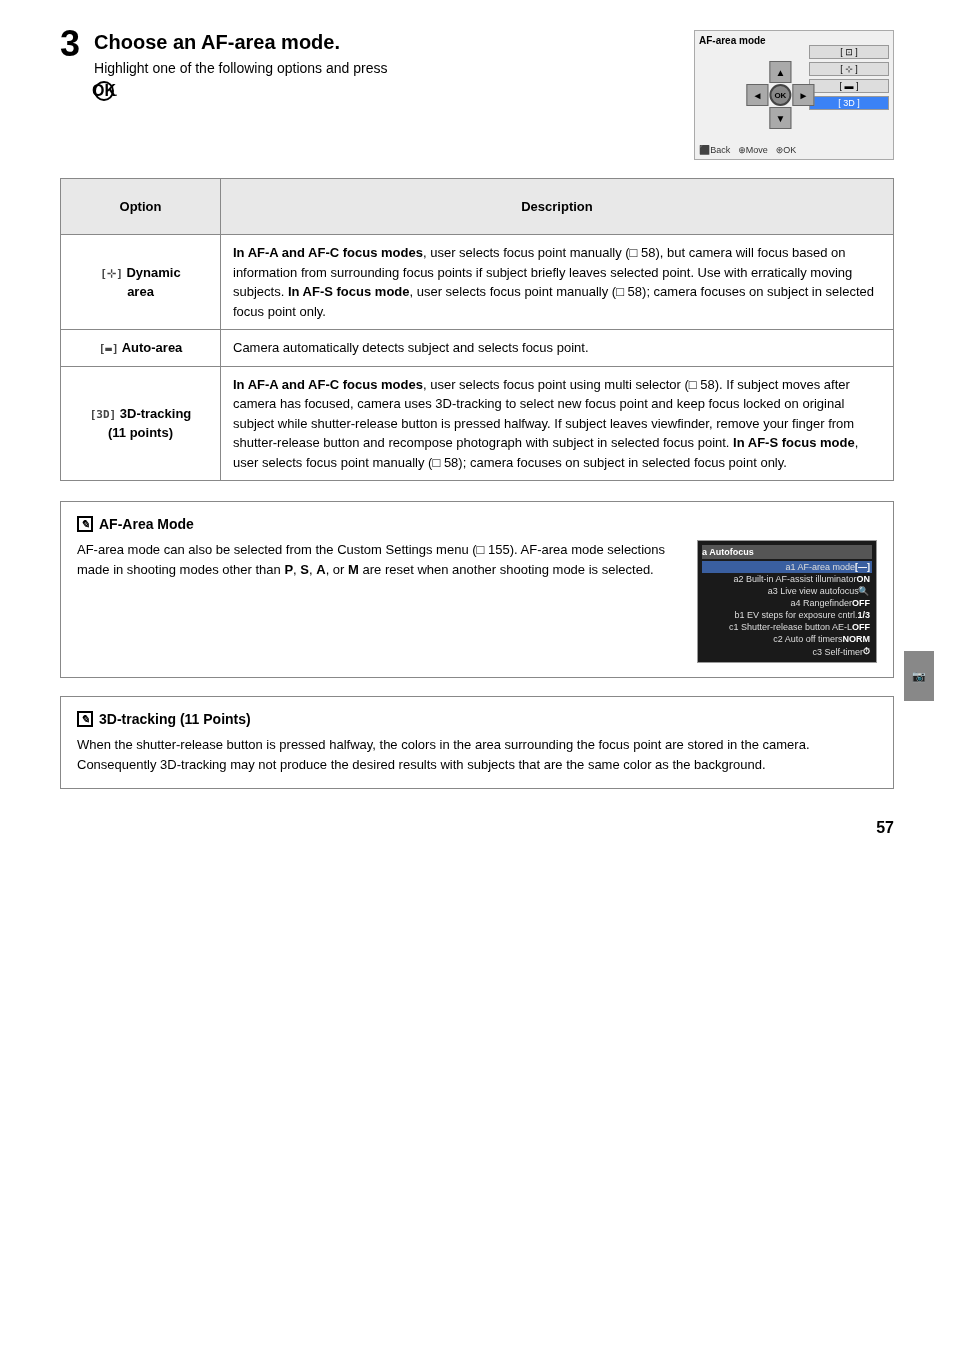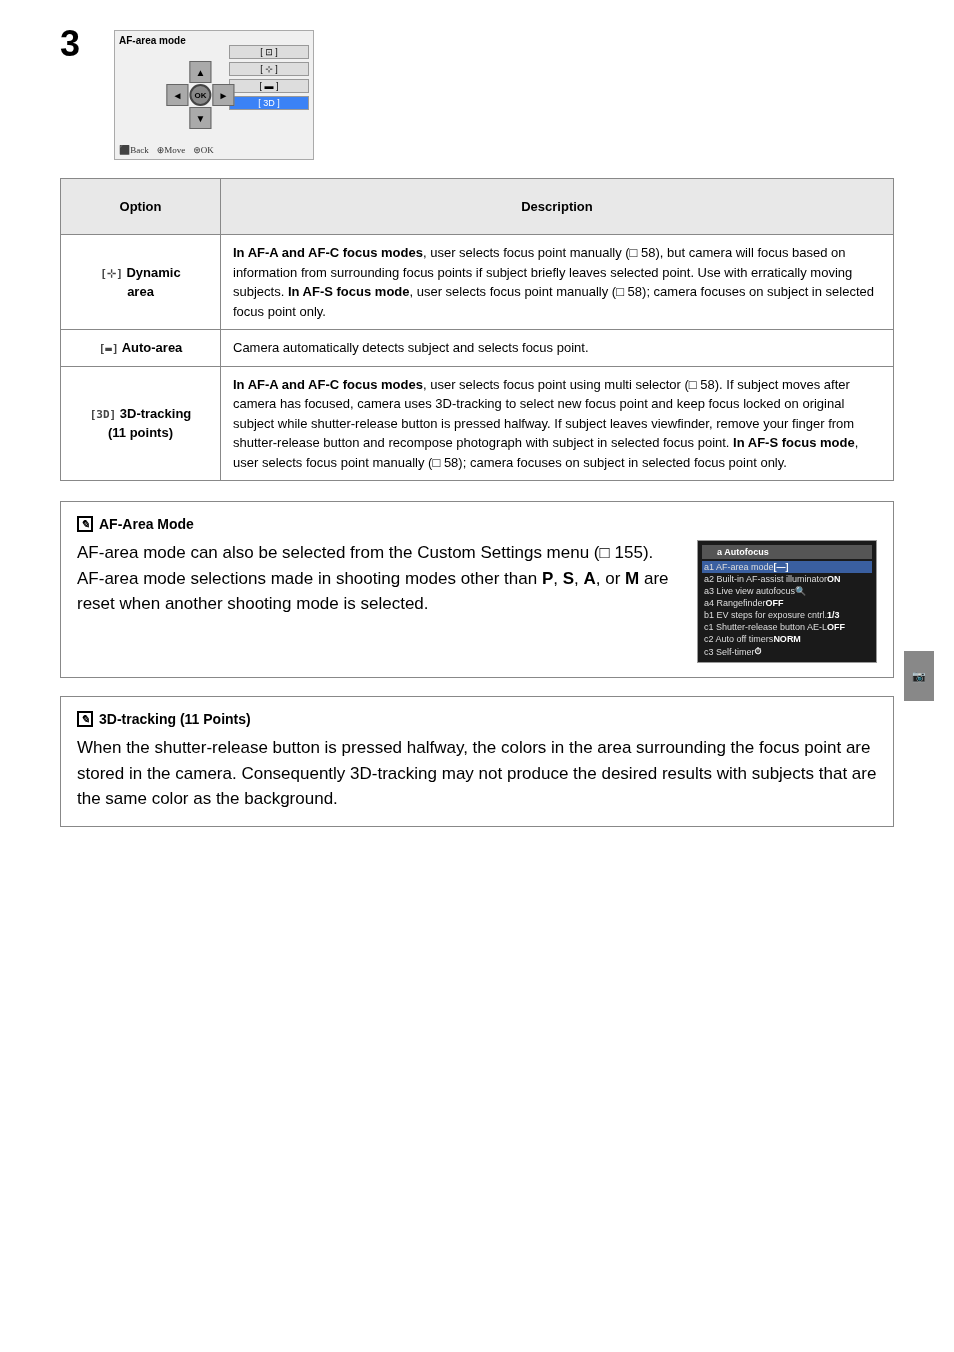--- a/index.html
+++ b/index.html
@@ -85,21 +85,20 @@
     .camera-menu-item.selected {
       background: #3b82f6;
       color: #fff;
     }
     .camera-bottom-nav {
       font-size: 9px;
       display: flex;
       gap: 8px;
       margin-top: 11px;
       color: #333;
-      font-family: Liberation Serif, serif;
     }
     
     .options-table {
       width: 100%;
       border-collapse: collapse;
       margin-bottom: 20px;
       border: 1px solid #888;
     }
     .options-table th {
       background: #e8e8e8;
@@ -152,46 +151,46 @@
       justify-content: center;
       font-size: 11px;
     }
     .note-content {
       display: flex;
       gap: 16px;
       align-items: flex-start;
     }
     .note-text {
       flex: 1;
-      font-size: 17px;
+      font-size: 13px;
       line-height: 1.5;
     }
     .note-image {
       width: 180px;
       flex-shrink: 0;
     }
     .menu-screenshot {
       border: 1px solid #999;
       background: #1a1a1a;
       color: #fff;
       font-size: 9px;
       padding: 4px;
       width: 180px;
     }
     .menu-title-bar {
       background: #555;
       color: #fff;
       font-size: 9px;
-      padding: 2px 15px;
+      padding: 2px 0;
       margin-bottom: 2px;
       font-weight: bold;
     }
     .menu-row {
       display: flex;
-      justify-content: flex-start;
+      justify-content: flex-end;
       padding: 1px 2px;
       font-size: 9px;
       align-items: center;
     }
     .menu-row.highlighted {
       background: #3a5fa0;
     }
     .menu-row-label {
       color: #ddd;
     }
@@ -222,20 +221,27 @@
       font-size: 11px;
     }
   </style>
 </head>
 <body>
 
 <div class="page-container">
 
   <div class="step-header">
     <div class="step-number">3</div>
+    <div class="step-title-block">
+      <div class="step-title">Choose an AF-area mode.</div>
+      <div class="step-subtitle">
+        <span>Highlight one of the following options and press</span><br>
+        <span style="font-size:16px; font-weight:bold; display:inline-flex; align-items:center; justify-content:center; border:2px solid #000; border-radius:50%; width:20px; height:20px; margin-top:2px;">OK</span>.
+      </div>
+    </div>
 
     <div class="step-image">
       <div class="camera-diagram">
         <span class="af-area-label">AF-area mode</span>
         <div class="camera-menu-items">
           <div class="camera-menu-item">[ ⊡ ]</div>
           <div class="camera-menu-item">[ ⊹ ]</div>
           <div class="camera-menu-item">[ ▬ ]</div>
           <div class="camera-menu-item selected">[ 3D ]</div>
         </div>
@@ -350,18 +356,19 @@
   </div>
 
   <div class="note-box">
     <div class="note-title">
       <span class="note-icon">✎</span>
       <span>3D-tracking (11 Points)</span>
     </div>
     <div class="note-text">When the shutter-release button is pressed halfway, the colors in the area surrounding the focus point are stored in the camera.  Consequently 3D-tracking may not produce the desired results with subjects that are the same color as the background.</div>
   </div>
 
+  <div class="page-number">57</div>
 
 </div>
 
 <div class="tab-indicator">
   <span>📷</span>
 </div>
 
 </body></html>

